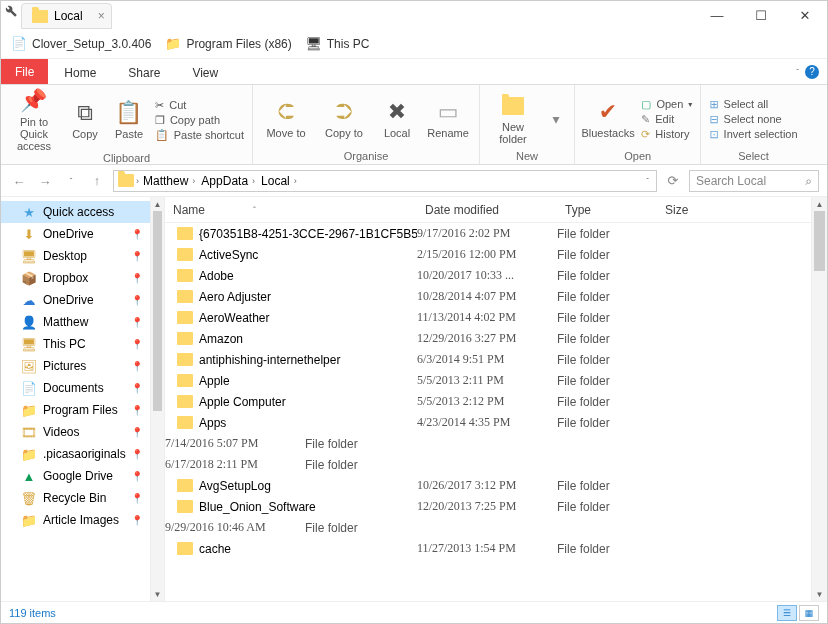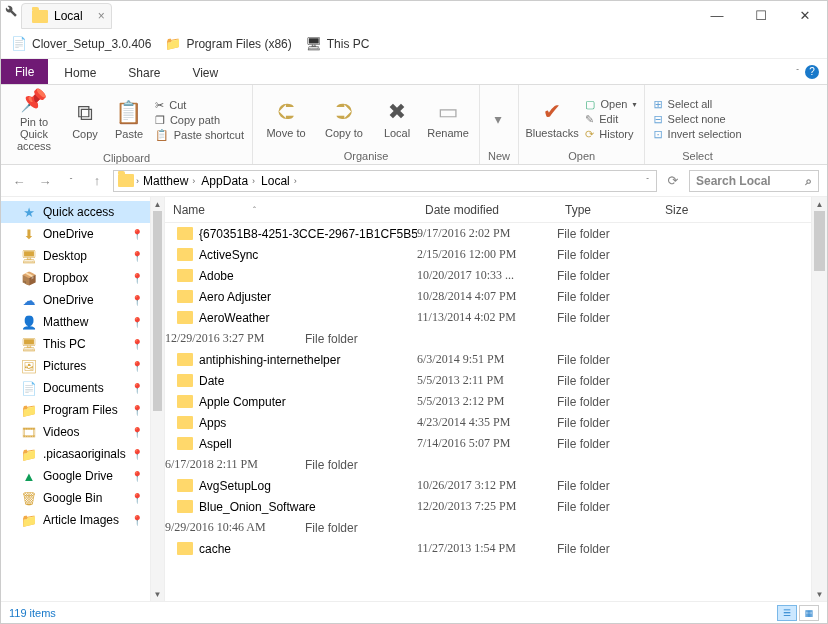--- a/index.html
+++ b/index.html
@@ -7,39 +7,39 @@
 .titlebar { height: 28px; display: flex; align-items: flex-start; background: #fff; }
 .titlebar-left { display:flex; align-items:center; padding:2px 2px; gap:4px;}
 .tab-area { flex: 1; display:flex; }
 .tab { display:flex; align-items:center; gap:6px; height:26px; padding:0 28px 0 10px; background:#f7f7f7; border:1px solid #ddd; border-top-left-radius:4px; border-top-right-radius:4px; font-size:12px; position:relative; margin-top:2px;}
 .tab .close { position:absolute; right:6px; top:5px; color:#888; cursor:pointer;}
 .window-controls { display:flex; margin-left:auto; }
 .window-controls div { width:44px; height:28px; display:flex; align-items:center; justify-content:center; color:#444; font-size:13px;}
 .shortcut-bar { height:30px; display:flex; align-items:center; gap:14px; padding:0 10px; border-bottom:1px solid #eee; font-size:12px; color:#333;}
 .sc-item { display:flex; align-items:center; gap:5px; cursor:pointer;}
 .menu-bar { height:26px; display:flex; align-items:stretch; border-bottom:1px solid #ddd; font-size:12px;}
-.menu-file { background:#701a75; color:#fff; padding:4px 14px; display:flex; align-items:center;}
+.menu-file { background:#ef4444; color:#fff; padding:4px 14px; display:flex; align-items:center;}
 .menu-tab { padding:4px 16px; display:flex; align-items:center; color:#333; cursor:pointer;}
 .menu-right { margin-left:auto; display:flex; align-items:center; gap:6px; padding-right:8px;}
 .help-circle { width:14px; height:14px; border-radius:50%; background:#1979ca; color:#fff; font-size:10px; display:flex; align-items:center; justify-content:center;}
 .ribbon { height:80px; display:flex; border-bottom:1px solid #ddd; background:#fcfcfc;}
 .ribbon-group { border-right:1px solid #e5e5e5; display:flex; flex-direction:column; padding:3px 8px 1px 8px;}
 .ribbon-group .group-body { flex:1; display:flex; align-items:center; gap:8px;}
 .ribbon-group .group-label { text-align:center; font-size:11px; color:#666; padding-bottom:1px;}
 .big-btn { display:flex; flex-direction:column; align-items:center; gap:2px; font-size:11px; color:#555; width:50px; cursor:pointer;}
 .big-btn .ico { font-size:22px; height:26px; display:flex; align-items:center; justify-content:center;}
 .small-list { display:flex; flex-direction:column; gap:2px; font-size:11px; color:#555;}
 .small-list div { display:flex; align-items:center; gap:5px; cursor:pointer; white-space:nowrap;}
 .addr-bar { height:32px; display:flex; align-items:center; gap:6px; padding:0 8px; border-bottom:1px solid #eee;}
 .nav-arrow { width:20px; height:20px; display:flex; align-items:center; justify-content:center; color:#888; font-size:13px; cursor:pointer;}
 .addr-box { flex:1; height:22px; border:1px solid #ccc; display:flex; align-items:center; font-size:12px; padding:0 4px; gap:2px;}
 .addr-seg { display:flex; align-items:center; gap:4px; padding:0 2px; cursor:pointer;}
 .addr-caret { color:#666; font-size:9px;}
 .addr-right { margin-left:auto; display:flex; align-items:center; gap:6px; padding-right:3px;}
-.search-box { width:130px; height:22px; border:1px solid #ccc; display:flex; align-items:center; padding:0 6px; font-size:12px; color:#888; justify-content:space-between;font-weight:bold;}
+.search-box { width:130px; height:22px; border:1px solid #ccc; display:flex; align-items:center; padding:0 6px; font-size:12px; color:#888; justify-content:space-between;}
 .content { display:flex; height: calc(624px - 28px - 30px - 26px - 80px - 32px - 22px - 2px);}
 .sidebar { width:164px; border-right:1px solid #eee; overflow-y:auto; font-size:12px; padding:4px 0; position:relative;}
 .sidebar .scrollbar-v { position:absolute; right:0; top:0; bottom:0; width:14px; background:#f4f4f4; border-left:1px solid #eee;}
 .sidebar .scrollbar-v .thumb { position:absolute; left:2px; right:2px; top:14px; height:200px; background:#ccc;}
 .sidebar .scrollbar-v .arr { position:absolute; left:0; right:0; height:14px; display:flex; align-items:center; justify-content:center; font-size:8px; color:#666;}
 .side-item { display:flex; align-items:center; gap:6px; padding:3px 4px 3px 20px; cursor:pointer; white-space:nowrap; position:relative;}
 .side-item.selected { background:#cce8ff; }
 .side-item .pin { margin-left:auto; margin-right:16px; color:#888; font-size:10px;}
 .file-area { flex:1; position:relative; display:flex; flex-direction:column;}
 .columns { display:flex; height:26px; border-bottom:1px solid #eee; font-size:12px; color:#444; align-items:center;}
@@ -172,20 +172,26 @@
       <div class="big-btn" style="width:46px">
         <span class="ico" style="color:#aaa;">▭</span>
         <span>Rename</span>
       </div>
     </div>
     <div class="group-label">Organise</div>
   </div>
 
   <div class="ribbon-group">
     <div class="group-body">
+      <div class="big-btn">
+        <span class="ico">
+            <span class="folder-ico" style="width:22px;height:18px;"></span>
+          </span>
+        <span style="text-align:center;line-height:1.1;">New folder</span>
+      </div>
       <div class="big-btn" style="width:20px">
         <span class="ico" style="font-size:14px;color:#888;">▾</span>
       </div>
     </div>
     <div class="group-label">New</div>
   </div>
 
   <div class="ribbon-group">
     <div class="group-body">
       <div class="big-btn">
@@ -327,21 +333,21 @@
           <span>.picasaoriginals</span>
           <span class="pin">📍</span>
         </div>
         <div class="side-item">
           <span class="icon-generic" style="color:#0f9d58">▲</span>
           <span>Google Drive</span>
           <span class="pin">📍</span>
         </div>
         <div class="side-item">
           <span class="icon-generic" style="color:#d8a63e">🗑</span>
-          <span>Google Bin</span>
+          <span>Recycle Bin</span>
           <span class="pin">📍</span>
         </div>
         <div class="side-item">
           <span class="icon-generic" style="color:#d8a63e">📁</span>
           <span>Article Images</span>
           <span class="pin">📍</span>
         </div>
       </div>
     <div class="scrollbar-v">
       <div class="arr" style="top:0">▲</div>
@@ -399,37 +405,41 @@
         <div class="file-row">
           <div class="cell-name">
             <span class="folder-ico"></span>
             <span>AeroWeather</span>
           </div>
           <div class="cell-date">11/13/2014 4:02 PM</div>
           <div class="cell-type">File folder</div>
           <div class="cell-size"></div>
         </div>
         <div class="file-row">
+          <div class="cell-name">
+            <span class="folder-ico"></span>
+            <span>Amazon</span>
+          </div>
           <div class="cell-date">12/29/2016 3:27 PM</div>
           <div class="cell-type">File folder</div>
           <div class="cell-size"></div>
         </div>
         <div class="file-row">
           <div class="cell-name">
             <span class="folder-ico"></span>
             <span>antiphishing-internethelper</span>
           </div>
           <div class="cell-date">6/3/2014 9:51 PM</div>
           <div class="cell-type">File folder</div>
           <div class="cell-size"></div>
         </div>
         <div class="file-row">
           <div class="cell-name">
             <span class="folder-ico"></span>
-            <span>Date</span>
+            <span>Apple</span>
           </div>
           <div class="cell-date">5/5/2013 2:11 PM</div>
           <div class="cell-type">File folder</div>
           <div class="cell-size"></div>
         </div>
         <div class="file-row">
           <div class="cell-name">
             <span class="folder-ico"></span>
             <span>Apple Computer</span>
           </div>
@@ -440,24 +450,20 @@
         <div class="file-row">
           <div class="cell-name">
             <span class="folder-ico"></span>
             <span>Apps</span>
           </div>
           <div class="cell-date">4/23/2014 4:35 PM</div>
           <div class="cell-type">File folder</div>
           <div class="cell-size"></div>
         </div>
         <div class="file-row">
-          <div class="cell-name">
-            <span class="folder-ico"></span>
-            <span>Aspell</span>
-          </div>
           <div class="cell-date">7/14/2016 5:07 PM</div>
           <div class="cell-type">File folder</div>
           <div class="cell-size"></div>
         </div>
         <div class="file-row">
           <div class="cell-date">6/17/2018 2:11 PM</div>
           <div class="cell-type">File folder</div>
           <div class="cell-size"></div>
         </div>
         <div class="file-row">

